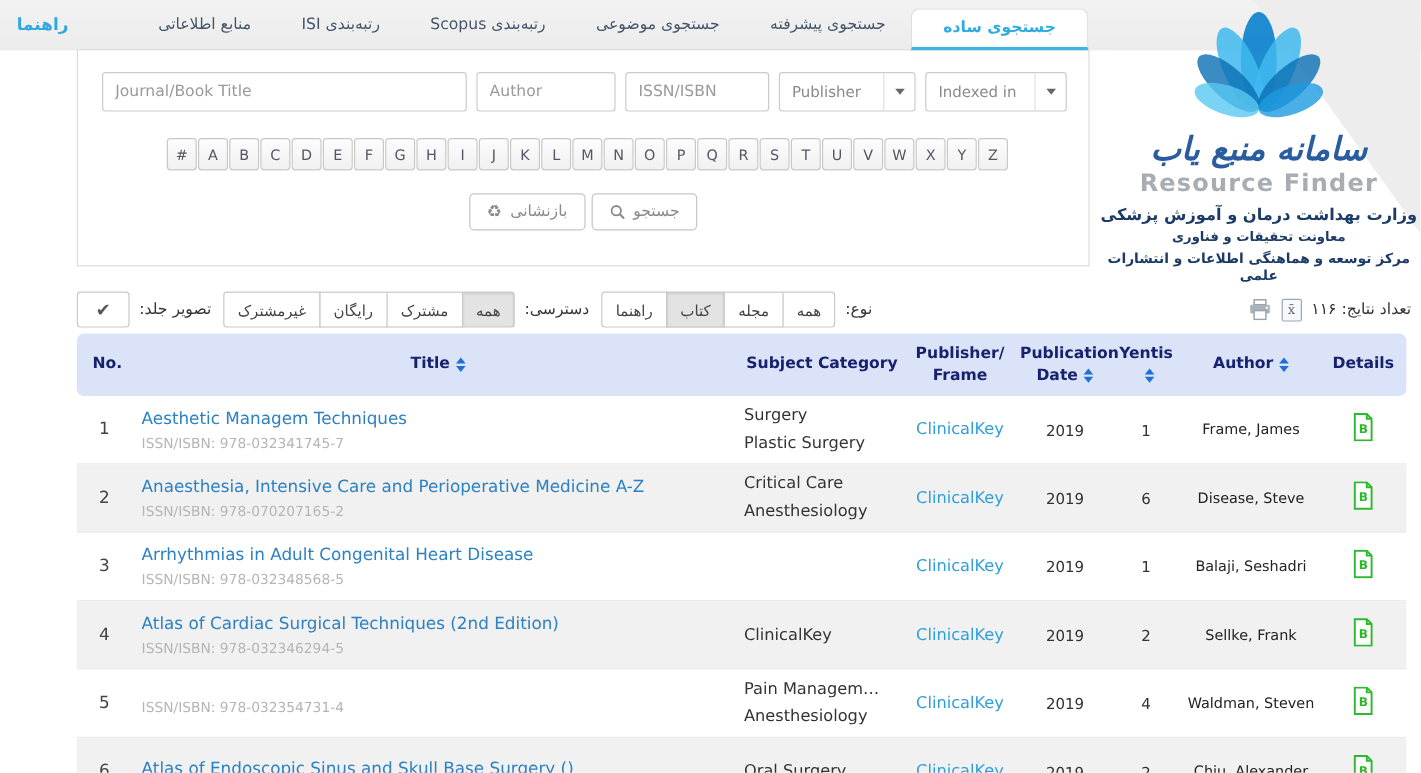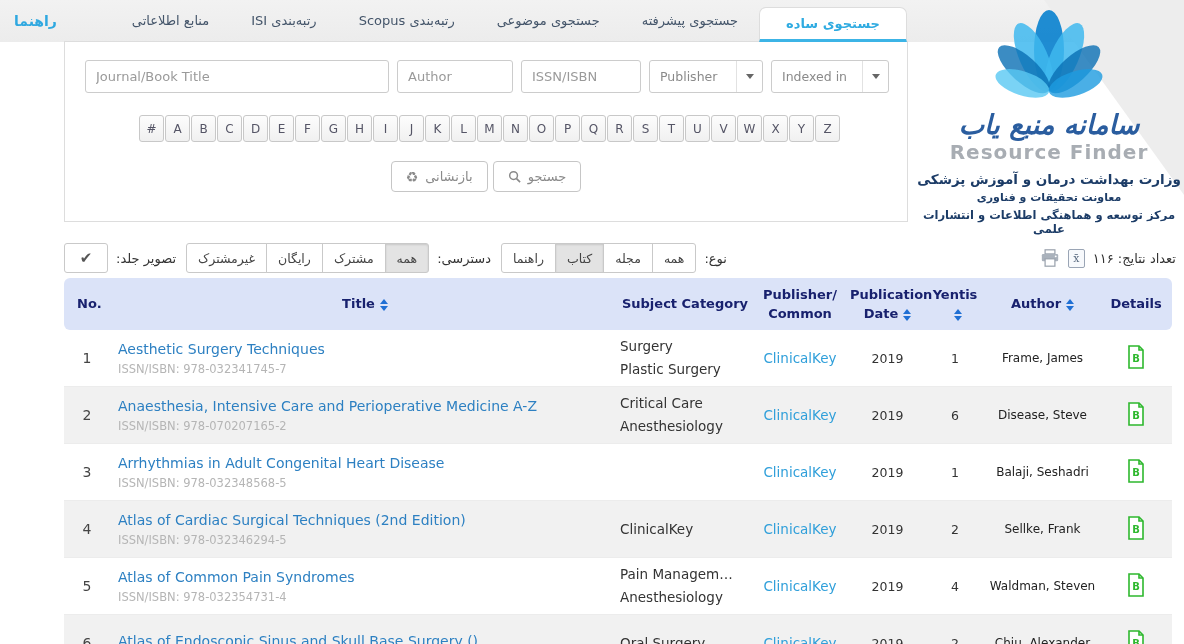--- a/index.html
+++ b/index.html
@@ -243,21 +243,21 @@
 <div class="table">
   <div class="thead">
     <div class="th left">No.</div>
     <div class="th"><span>Title</span><span class="sort">
           <i class="up"></i>
           <i class="dn"></i>
         </span></div>
     <div class="th">Subject Category</div>
     <div class="th">
         <div>Publisher/</div>
-        <div>Common</div>
+        <div>Frame</div>
       </div>
     <div class="th">
         <div>Publication</div>
         <div><span>Date</span><span class="sort">
             <i class="up"></i>
             <i class="dn"></i>
           </span></div>
       </div>
     <div class="th">
         <div>Yentis</div>
@@ -268,21 +268,21 @@
       </div>
     <div class="th"><span>Author</span><span class="sort">
           <i class="up"></i>
           <i class="dn"></i>
         </span></div>
     <div class="th">Details</div>
   </div>
 
   <div class="trow">
     <div class="td c-no">1</div>
-    <div class="td c-title"><a class="title-link">Aesthetic Surgery Techniques</a><div class="isbn">ISSN/ISBN: 978-032341745-7</div></div>
+    <div class="td c-title"><a class="title-link">Aesthetic Managem Techniques</a><div class="isbn">ISSN/ISBN: 978-032341745-7</div></div>
     <div class="td c-subject">
         <div>Surgery</div>
         <div>Plastic Surgery</div>
       </div>
     <div class="td c-pub"><a class="pub-link">ClinicalKey</a></div>
     <div class="td c-date">2019</div>
     <div class="td c-ed">1</div>
     <div class="td c-author">Frame, James</div>
     <div class="td c-details"><span class="bicon"><svg width="20" height="24" viewBox="0 0 20 24">
             <path d="M3 1 H13 L17 5 V23 H3 Z" fill="#fff" stroke="#2eb82e" stroke-width="1.6"></path>
@@ -340,21 +340,21 @@
     <div class="td c-author">Sellke, Frank</div>
     <div class="td c-details"><span class="bicon"><svg width="20" height="24" viewBox="0 0 20 24">
             <path d="M3 1 H13 L17 5 V23 H3 Z" fill="#fff" stroke="#2eb82e" stroke-width="1.6"></path>
             <path d="M13 1 V5 H17" fill="none" stroke="#2eb82e" stroke-width="1.6"></path>
             <text x="10" y="16.5" font-size="10" font-weight="bold" fill="#2eb82e" text-anchor="middle" font-family="DejaVu Sans, sans-serif">B</text>
           </svg></span></div>
   </div>
 
   <div class="trow">
     <div class="td c-no">5</div>
-    <div class="td c-title"><a class="title-link">Atlas of Common Pain Syndromes</a><div class="isbn">ISSN/ISBN: 978-032354731-4</div></div>
+    <div class="td c-title"><div class="isbn">ISSN/ISBN: 978-032354731-4</div></div>
     <div class="td c-subject">
         <div>Pain Managem…</div>
         <div>Anesthesiology</div>
       </div>
     <div class="td c-pub"><a class="pub-link">ClinicalKey</a></div>
     <div class="td c-date">2019</div>
     <div class="td c-ed">4</div>
     <div class="td c-author">Waldman, Steven</div>
     <div class="td c-details"><span class="bicon"><svg width="20" height="24" viewBox="0 0 20 24">
             <path d="M3 1 H13 L17 5 V23 H3 Z" fill="#fff" stroke="#2eb82e" stroke-width="1.6"></path>

